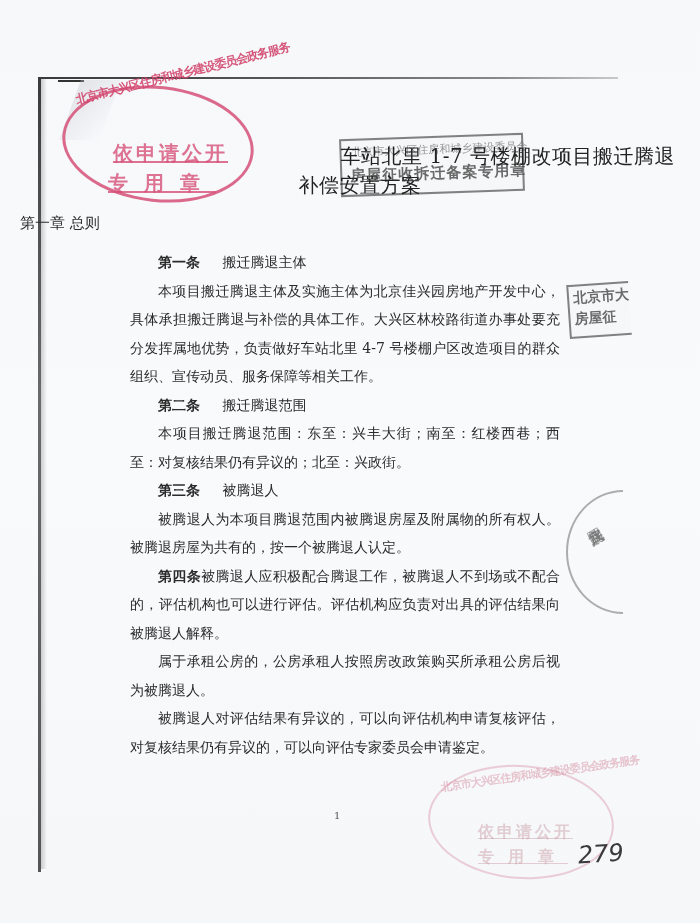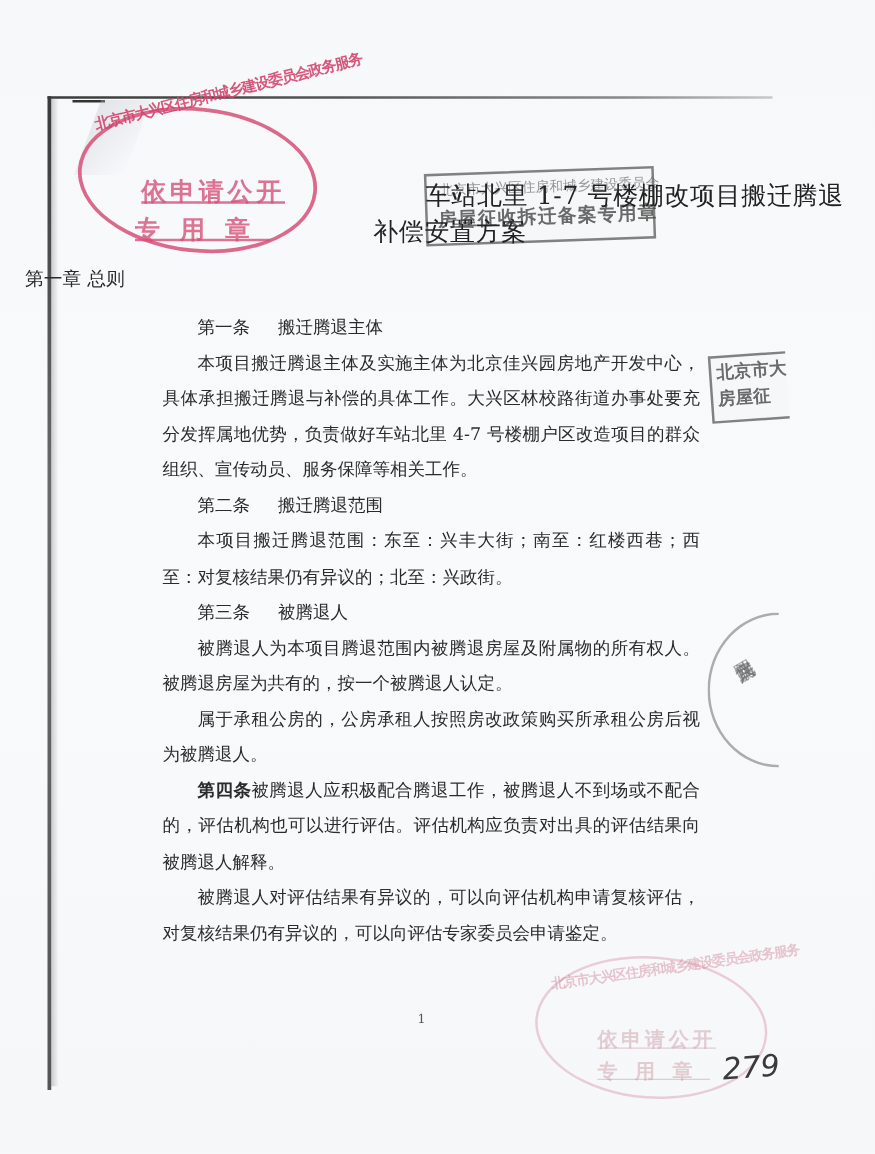--- a/index.html
+++ b/index.html
@@ -90,21 +90,21 @@
     }
     .para {
       text-indent: 2em;
       margin: 0;
       text-align: justify;
     }
     .art-head {
       text-indent: 2em;
       margin: 0;
     }
-    .art-head .num { font-weight: normal; }
+    .art-head .num { font-weight: bold; }
     .art-head .sp { display: inline-block; width: 1.6em; }
     .bold { font-weight: bold; }
     .page-number {
       position: absolute;
       top: 810px;
       left: 334px;
       font-size: 10px;
       color: #555;
     }
     .handwritten {
@@ -273,24 +273,24 @@
   </p>
   <p class="para">本项目搬迁腾退主体及实施主体为北京佳兴园房地产开发中心，具体承担搬迁腾退与补偿的具体工作。大兴区林校路街道办事处要充分发挥属地优势，负责做好车站北里 4-7 号楼棚户区改造项目的群众组织、宣传动员、服务保障等相关工作。</p>
   <p class="art-head">
     <span class="num">第二条</span><span class="sp"></span><span>搬迁腾退范围</span>
   </p>
   <p class="para">本项目搬迁腾退范围：东至：兴丰大街；南至：红楼西巷；西至：对复核结果仍有异议的；北至：兴政街。</p>
   <p class="art-head">
     <span class="num">第三条</span><span class="sp"></span><span>被腾退人</span>
   </p>
   <p class="para">被腾退人为本项目腾退范围内被腾退房屋及附属物的所有权人。被腾退房屋为共有的，按一个被腾退人认定。</p>
-  <p class="para">属于承租公房的，公房承租人按照房改政策购买所承租公房后视为被腾退人。</p>
   <p class="para">
     <span class="bold">第四条</span><span class="sp"></span><span>被腾退人应积极配合腾退工作，被腾退人不到场或不配合的，评估机构也可以进行评估。评估机构应负责对出具的评估结果向被腾退人解释。</span>
   </p>
+  <p class="para">属于承租公房的，公房承租人按照房改政策购买所承租公房后视为被腾退人。</p>
   <p class="para">被腾退人对评估结果有异议的，可以向评估机构申请复核评估，对复核结果仍有异议的，可以向评估专家委员会申请鉴定。</p>
 </div>
 
 <div class="stamp-rect edge">
   <span class="row a">北京市大</span>
   <span class="row b">房屋征</span>
 </div>
 <div class="stamp-circle-edge"></div>
 <div class="stamp-circle-edge-text">北京佳兴园房</div>
 

